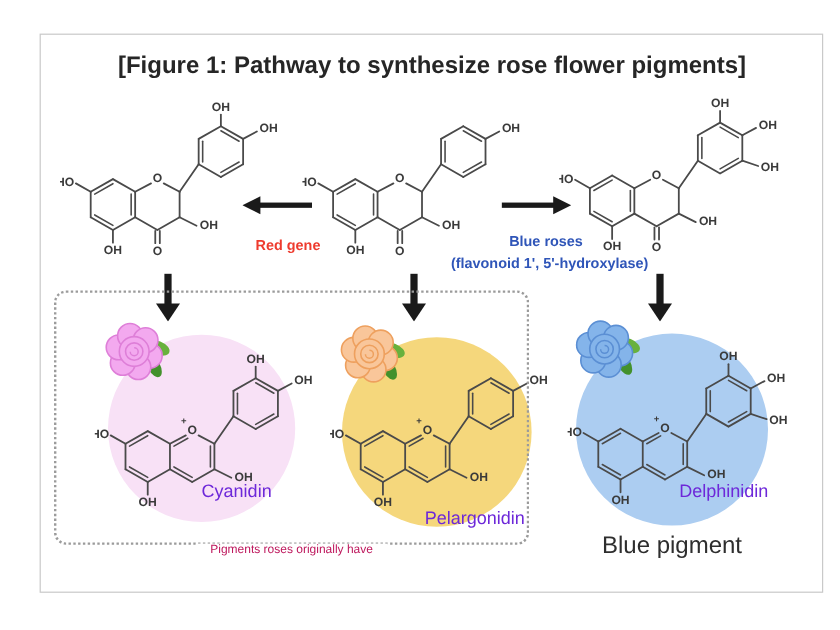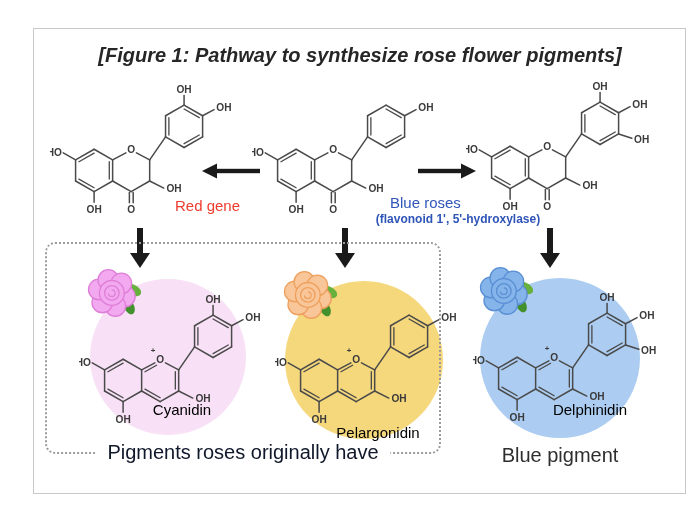--- a/index.html
+++ b/index.html
@@ -6,36 +6,36 @@
   body{
     width:700px;height:525px;position:relative;background:#fff;
     font-family:"Liberation Sans", sans-serif;overflow:hidden;
   }
   .panel{
     position:absolute;left:33px;top:28px;width:653px;height:466px;
     background:#fff;border:1px solid #c9c9c9;box-sizing:border-box;
   }
   .title{
     position:absolute;left:33px;top:44px;width:654px;text-align:center;
-    font-size:20px;font-weight:bold;color:#262626;letter-spacing:0px;font-style:italic;
+    font-size:20px;font-weight:bold;color:#262626;letter-spacing:0px;
   }
   .mol{position:absolute;}
   .arrow{position:absolute;}
-  .gene-label{position:absolute;font-weight:normal;font-size:15px;text-align:left;white-space:nowrap;}
+  .gene-label{position:absolute;font-weight:bold;font-size:12px;text-align:center;white-space:nowrap;}
   .gene-sub{position:absolute;font-weight:bold;font-size:12px;text-align:center;white-space:nowrap;}
   .circle{position:absolute;border-radius:50%;}
   .rose{position:absolute;}
-  .pig-name{position:absolute;font-size:15px;color:#000000;text-align:center;white-space:nowrap;}
+  .pig-name{position:absolute;font-size:15px;color:#6d28d9;text-align:left;white-space:nowrap;margin-left:46px;}
   .group-box{
     position:absolute;left:45px;top:242px;width:396px;height:212px;
     border:2px dotted #9b9b9b;border-radius:10px;box-sizing:border-box;
   }
   .group-box-caption{
     position:absolute;left:50%;bottom:-12px;transform:translateX(-50%);
-    background:#fff;padding:0 12px;font-size:20px;color:#0f172a;white-space:nowrap;
+    background:#fff;padding:0 12px;font-size:10px;color:#be185d;white-space:nowrap;
   }
   .blue-pigment-caption{
     position:absolute;left:480px;top:444px;width:160px;text-align:center;
     font-size:20px;color:#2e2e2e;white-space:nowrap;
   }
 </style>
 </head>
 <body>
 
 <div class="panel"></div>

